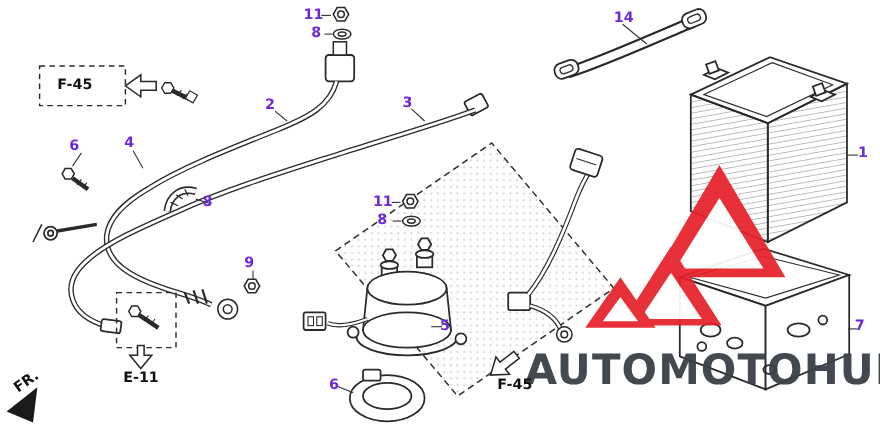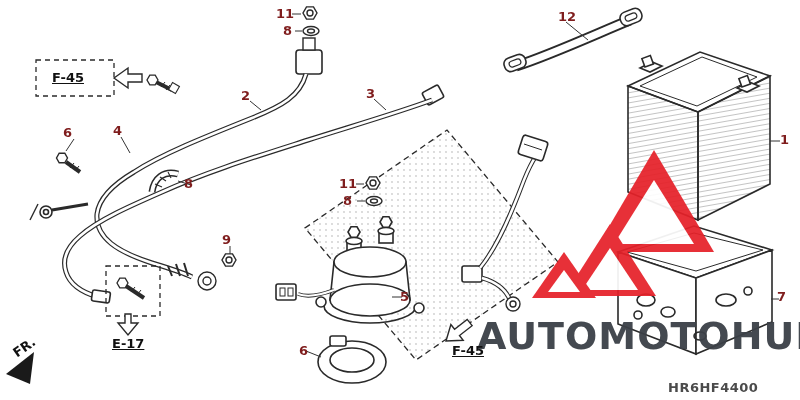--- a/index.html
+++ b/index.html
@@ -1,20 +1,20 @@
 <!DOCTYPE html>
 <html><head>
 <meta charset="utf-8">
 <style>
   html,body{margin:0;padding:0;background:#fff;}
   #stage{position:relative;width:800px;height:400px;background:#ffffff;overflow:hidden;
          font-family:"DejaVu Sans","Liberation Sans",sans-serif;}
   #art{position:absolute;left:0;top:0;}
-  .callout{position:absolute;font-size:13px;font-weight:bold;color:#7f1d1d;line-height:1;}
-  .ref{position:absolute;font-size:13px;font-weight:bold;color:#111;line-height:1;text-decoration:underline;}
+  .callout{position:absolute;font-size:13px;font-weight:bold;color:#6d28d9;line-height:1;}
+  .ref{position:absolute;font-size:13px;font-weight:bold;color:#111;line-height:1;}
   .fr{position:absolute;left:10px;top:348px;font-size:13px;font-weight:bold;color:#111;
       transform:rotate(-35deg);transform-origin:left top;}
   .code{position:absolute;left:668px;top:380px;font-size:13px;font-weight:bold;color:#4b4b4b;letter-spacing:.5px;}
   .wm-text{position:absolute;left:477px;top:314px;font-size:38px;font-weight:bold;color:#3b4047;
            letter-spacing:1px;opacity:.95;white-space:nowrap;}
 </style>
 </head>
 <body>
 
 <div id="stage">
@@ -216,35 +216,34 @@
     <polygon points="610,248 638,290 582,290" fill="#fff"></polygon>
     <polygon points="564,252 596,298 532,298" fill="#e62129"></polygon>
     <polygon points="564,270 580,292 548,292" fill="#fff"></polygon>
   </g>
 </svg>
 
 <span class="wm-text">AUTOMOTOHUB</span>
 
 <span class="callout" style="left:276px;top:7px">11</span>
 <span class="callout" style="left:283px;top:24px">8</span>
-<span class="callout" style="left:558px;top:10px">12</span>
+<span class="callout" style="left:558px;top:10px">14</span>
 <span class="callout" style="left:780px;top:133px">1</span>
 <span class="callout" style="left:241px;top:89px">2</span>
 <span class="callout" style="left:366px;top:87px">3</span>
 <span class="callout" style="left:63px;top:126px">6</span>
 <span class="callout" style="left:113px;top:124px">4</span>
 <span class="callout" style="left:184px;top:177px">8</span>
 <span class="callout" style="left:339px;top:177px">11</span>
 <span class="callout" style="left:343px;top:194px">8</span>
 <span class="callout" style="left:222px;top:233px">9</span>
 <span class="callout" style="left:400px;top:290px">5</span>
 <span class="callout" style="left:299px;top:344px">6</span>
 <span class="callout" style="left:777px;top:290px">7</span>
 
 <span class="ref" style="left:52px;top:71px">F-45</span>
-<span class="ref" style="left:112px;top:337px">E-17</span>
+<span class="ref" style="left:112px;top:337px">E-11</span>
 <span class="ref" style="left:452px;top:344px">F-45</span>
 
 <span class="fr">FR.</span>
 
-<span class="code">HR6HF4400</span>
 
 </div>
 
 </body></html>

